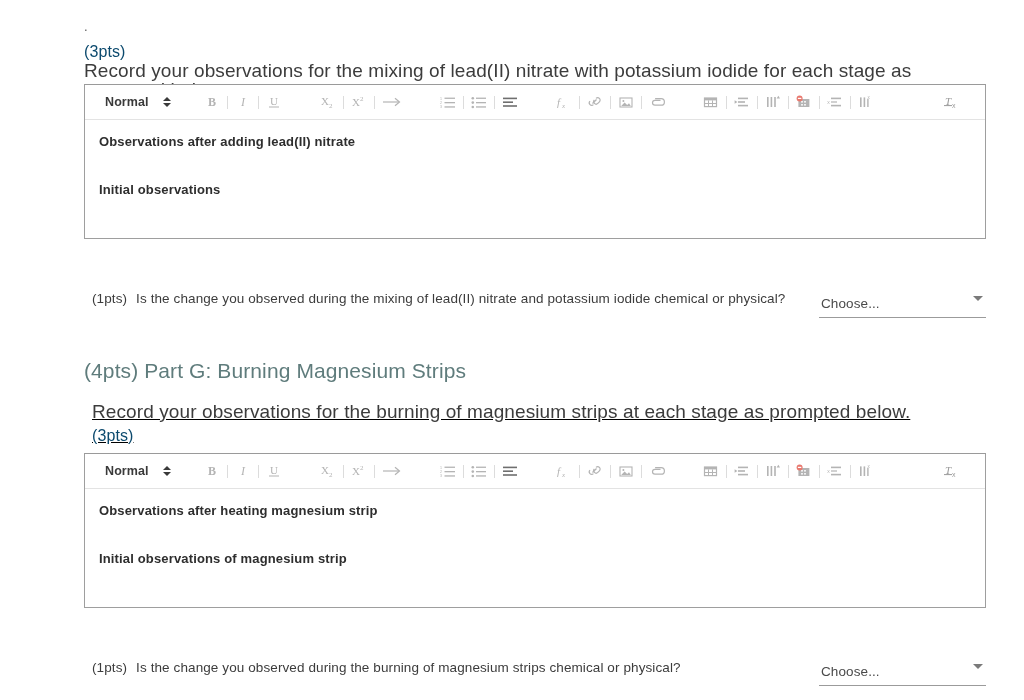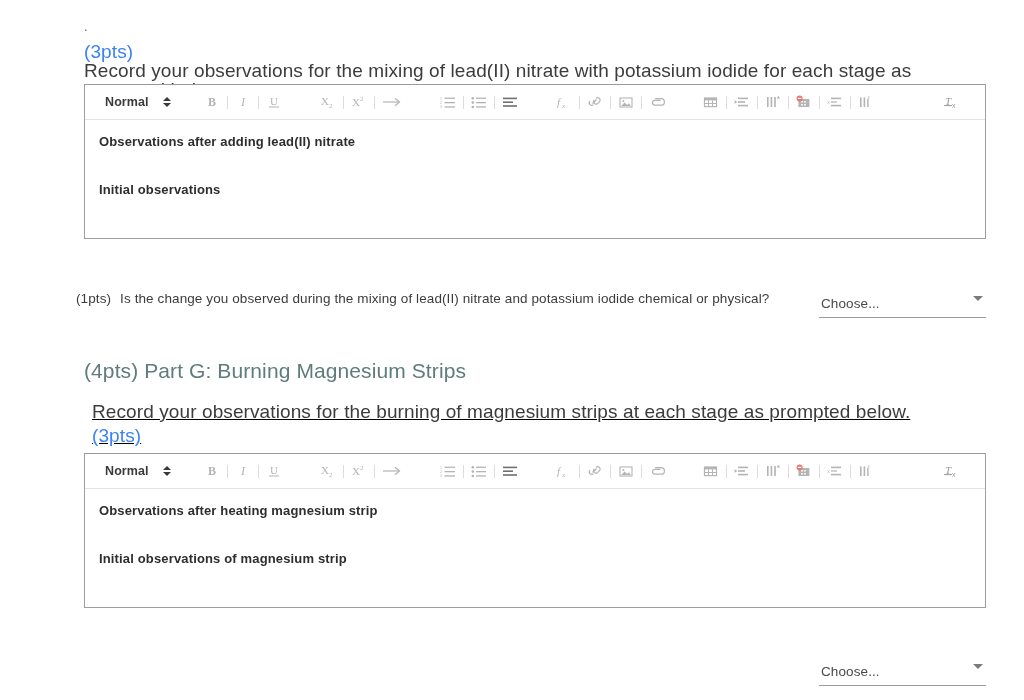--- a/index.html
+++ b/index.html
@@ -19,22 +19,22 @@
 
   
   .top-dot {
     position: absolute;
     left: 84px; top: 22px;
     font-size: 13px;
     color: #5f5f5f;
     line-height: 10px;
   }
   .pts {
-    font-size: 19px;
-    color: #3b82f6;
+    font-size: 16px;
+    color: #0c4a6e;
     line-height: 19px;
     letter-spacing: .1px;
   }
   .prompt {
     font-size: 19px;
     color: #3c3c3c;
     line-height: 19px;
     letter-spacing: .1px;
   }
   .section-heading {
@@ -144,21 +144,21 @@
     font-weight: bold;
     color: #2e2e2e;
     letter-spacing: .15px;
     line-height: 16px;
   }
   .editor-line + .editor-line { margin-top: 32px; }
 
   
   .qrow {
     position: absolute;
-    left: 76px;
+    left: 92px;
     width: 902px;
     display: flex;
     align-items: center;
   }
   .qtext {
     font-size: 13.5px;
     color: #3c3c3c;
     line-height: 19px;
     letter-spacing: .1px;
     white-space: nowrap;
@@ -618,18 +618,23 @@
         </svg>
       </div>
     </div>
 
     <div class="editor-body" style="height:118px;">
       <div class="editor-line">Observations after heating magnesium strip</div>
       <div class="editor-line">Initial observations of magnesium strip</div>
     </div>
   </div>
 
+  <div class="qrow" style="top:658px;">
+    <div class="qtext">
+      <span class="qpts">(1pts)</span><span>Is the change you observed during the burning of magnesium strips chemical or physical?</span>
+    </div>
+  </div>
   <div class="choose" style="left:819px;top:664px;">
     <span class="choose-label">Choose...</span>
     <span class="choose-caret"></span>
   </div>
 
 </div>
 
 </body></html>

